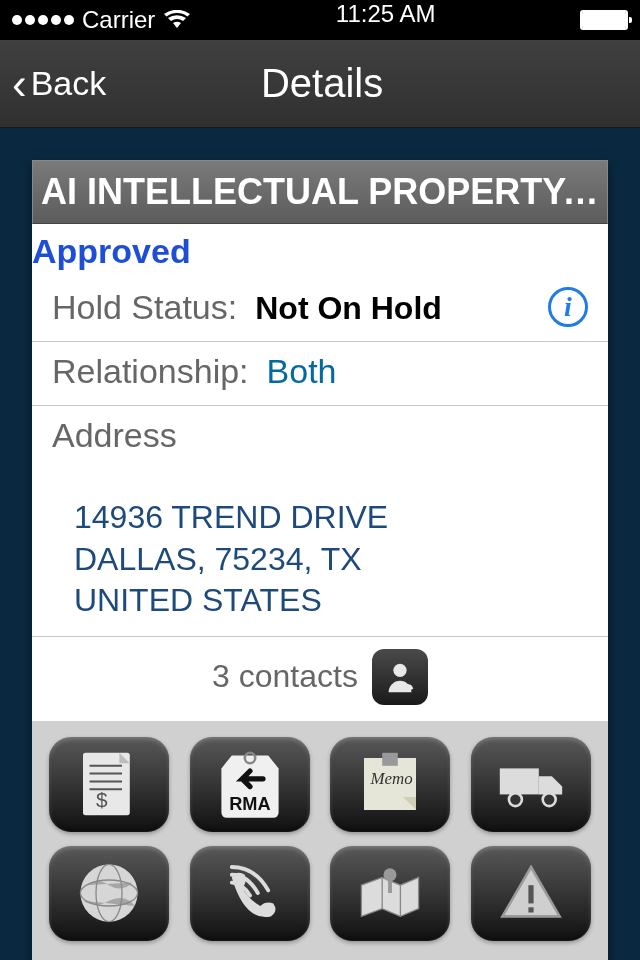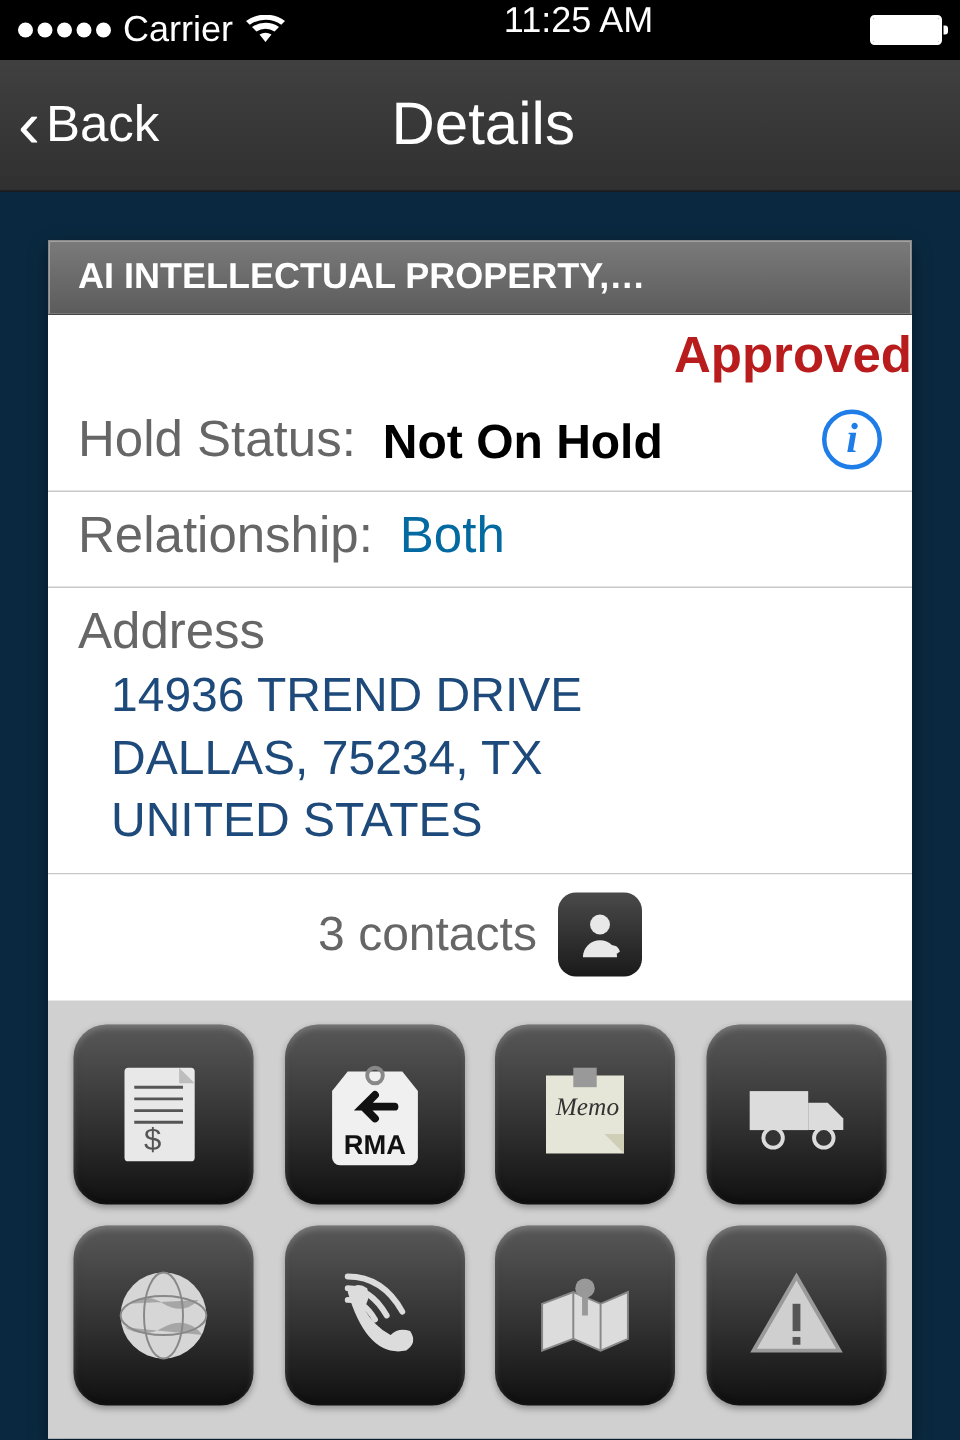--- a/index.html
+++ b/index.html
@@ -43,69 +43,69 @@
     .nav-title { flex: 1; text-align: center; color: #fff; font-size: 40px; font-weight: 400; margin-right: 90px; }
     .card {
       background: #fff;
       margin: 32px 32px 32px 32px;
       box-shadow: 0 4px 12px rgba(0,0,0,.4);
     }
     .card-header {
       background: #6b6b6b;
       background: linear-gradient(#7a7a7a, #5c5c5c);
       color: #fff;
-      padding: 10px 19px;
-      font-size: 24px;
+      padding: 10px 8px;
+      font-size: 36px;
       font-weight: 600;
       border: 1px solid #888;
       border-bottom-color: #444;
       white-space: nowrap;
       overflow: hidden;
       text-overflow: ellipsis;
     }
     .status-approved {
-      text-align: right;
-      color: #b91c1c;
+      text-align: left;
+      color: #1d4ed8;
       font-size: 34px;
       font-weight: 600;
       padding: 8px 0 6px;
     }
     .row { padding: 10px 20px 14px; border-bottom: 1px solid #c8c8c8; }
     .row-inline { display: flex; align-items: flex-end; gap: 18px; }
     .label { color: #666; font-size: 34px; }
     .value-bold { font-weight: 700; font-size: 32px; color: #000; }
     .value-link { color: #0369a1; font-size: 34px; }
     .info-icon {
       width: 40px; height: 40px; border: 3px solid #1f7de8; border-radius: 50%;
       color: #1f7de8; display: flex; align-items: center; justify-content: center;
       font-style: italic; font-family: Georgia, serif; font-size: 28px; font-weight: 700;
       margin-left: auto;
     }
     .addr-block { padding: 10px 20px 14px; border-bottom: 1px solid #c8c8c8; }
-    .addr-lines { color: #1d4a7a; font-size: 32px; line-height: 1.3; padding-left: 22px; padding-top: 2px; }
+    .addr-lines { color: #1d4a7a; font-size: 32px; line-height: 1.3; padding-left: 22px; padding-top: 2px; margin-top: 40px; }
     .contacts-row {
       display: flex; align-items: center; justify-content: center; gap: 14px;
       padding: 12px 0 16px; background: #fff;
     }
     .contacts-text { color: #666; font-size: 32px; }
     .contacts-icon {
       width: 56px; height: 56px; border-radius: 12px;
       background: linear-gradient(#4a4a4a, #1a1a1a);
       display: flex; align-items: center; justify-content: center; color: #e8e8e8;
     }
     .icon-grid {
       background: #d0d0d0;
       padding: 16px 12px 22px;
       display: grid;
       grid-template-columns: repeat(4, 1fr);
       gap: 14px 10px;
       justify-items: center;
     }
     .grid-icon {
-      width: 120px; height: 120px; border-radius: 22px;
+      width: 120px; height: 95px; border-radius: 22px;
       background: linear-gradient(#585858 0%, #2e2e2e 60%, #101010 100%);
       display: flex; align-items: center; justify-content: center;
       box-shadow: inset 0 2px 4px rgba(255,255,255,.25), inset 0 -2px 4px rgba(0,0,0,.4), 0 2px 4px rgba(0,0,0,.3);
       color: #eaeaea;
     }
     .grid-icon svg { width: 78px; height: 78px; }
     .wifi { display: inline-block; }
   </style>
 </head>
 <body>

